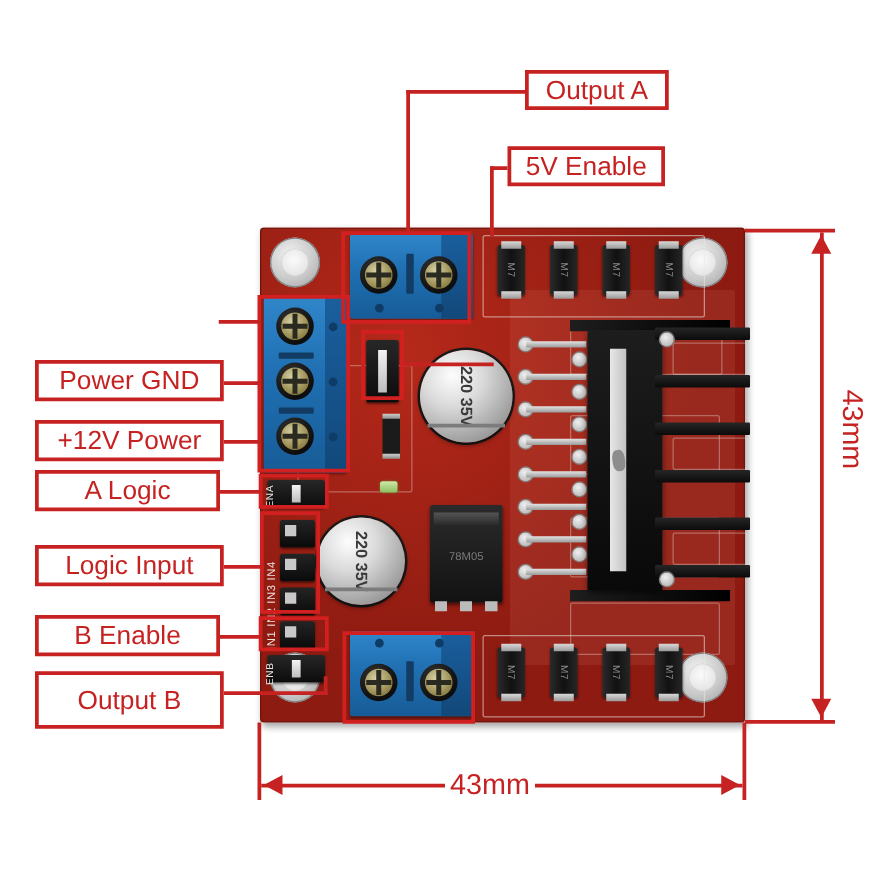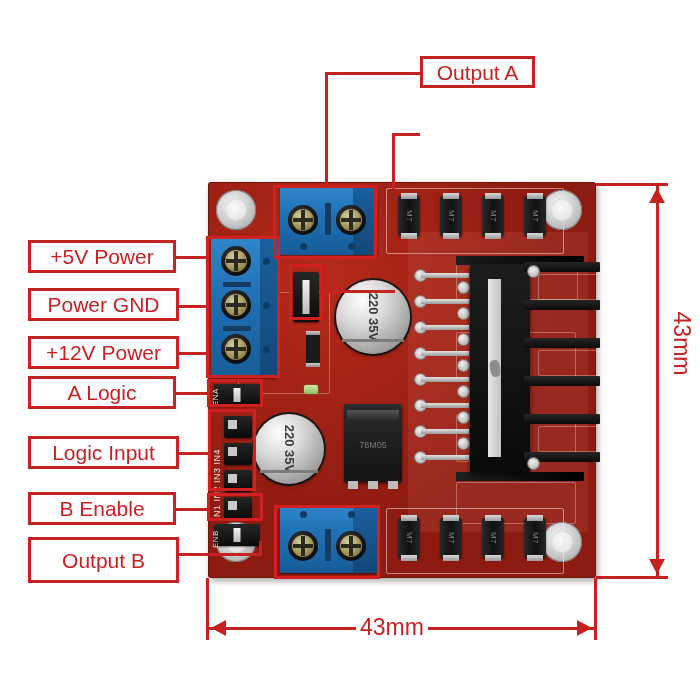--- a/index.html
+++ b/index.html
@@ -318,22 +318,22 @@
   <div class="lead" style="left:178px;top:305px;width:31px;height:3px;"></div>
   <div class="lead" style="left:178px;top:352px;width:31px;height:3px;"></div>
   <div class="lead" style="left:175px;top:392px;width:34px;height:3px;"></div>
   <div class="lead" style="left:178px;top:452px;width:32px;height:3px;"></div>
   <div class="lead" style="left:175px;top:508px;width:34px;height:3px;"></div>
   <div class="lead" style="left:178px;top:553px;width:84px;height:3px;"></div>
   <div class="lead" style="left:259px;top:541px;width:3px;height:15px;"></div>
 
   <div class="lbl-box" style="left:420px;top:56px;width:115px;height:32px;">Output A</div>
 
-
-  <div class="lbl-box" style="left:28px;top:240px;width:148px;height:33px;">+5V Power</div>
+  <div class="lbl-box" style="left:406px;top:117px;width:126px;height:32px;">5V Enable</div>
+
 
   <div class="lbl-box" style="left:28px;top:288px;width:151px;height:33px;">Power GND</div>
 
   <div class="lbl-box" style="left:28px;top:336px;width:151px;height:33px;">+12V Power</div>
 
   <div class="lbl-box" style="left:28px;top:376px;width:148px;height:33px;">A Logic</div>
 
   <div class="lbl-box" style="left:28px;top:436px;width:151px;height:33px;">Logic Input</div>
 
   <div class="lbl-box" style="left:28px;top:492px;width:148px;height:33px;">B Enable</div>

